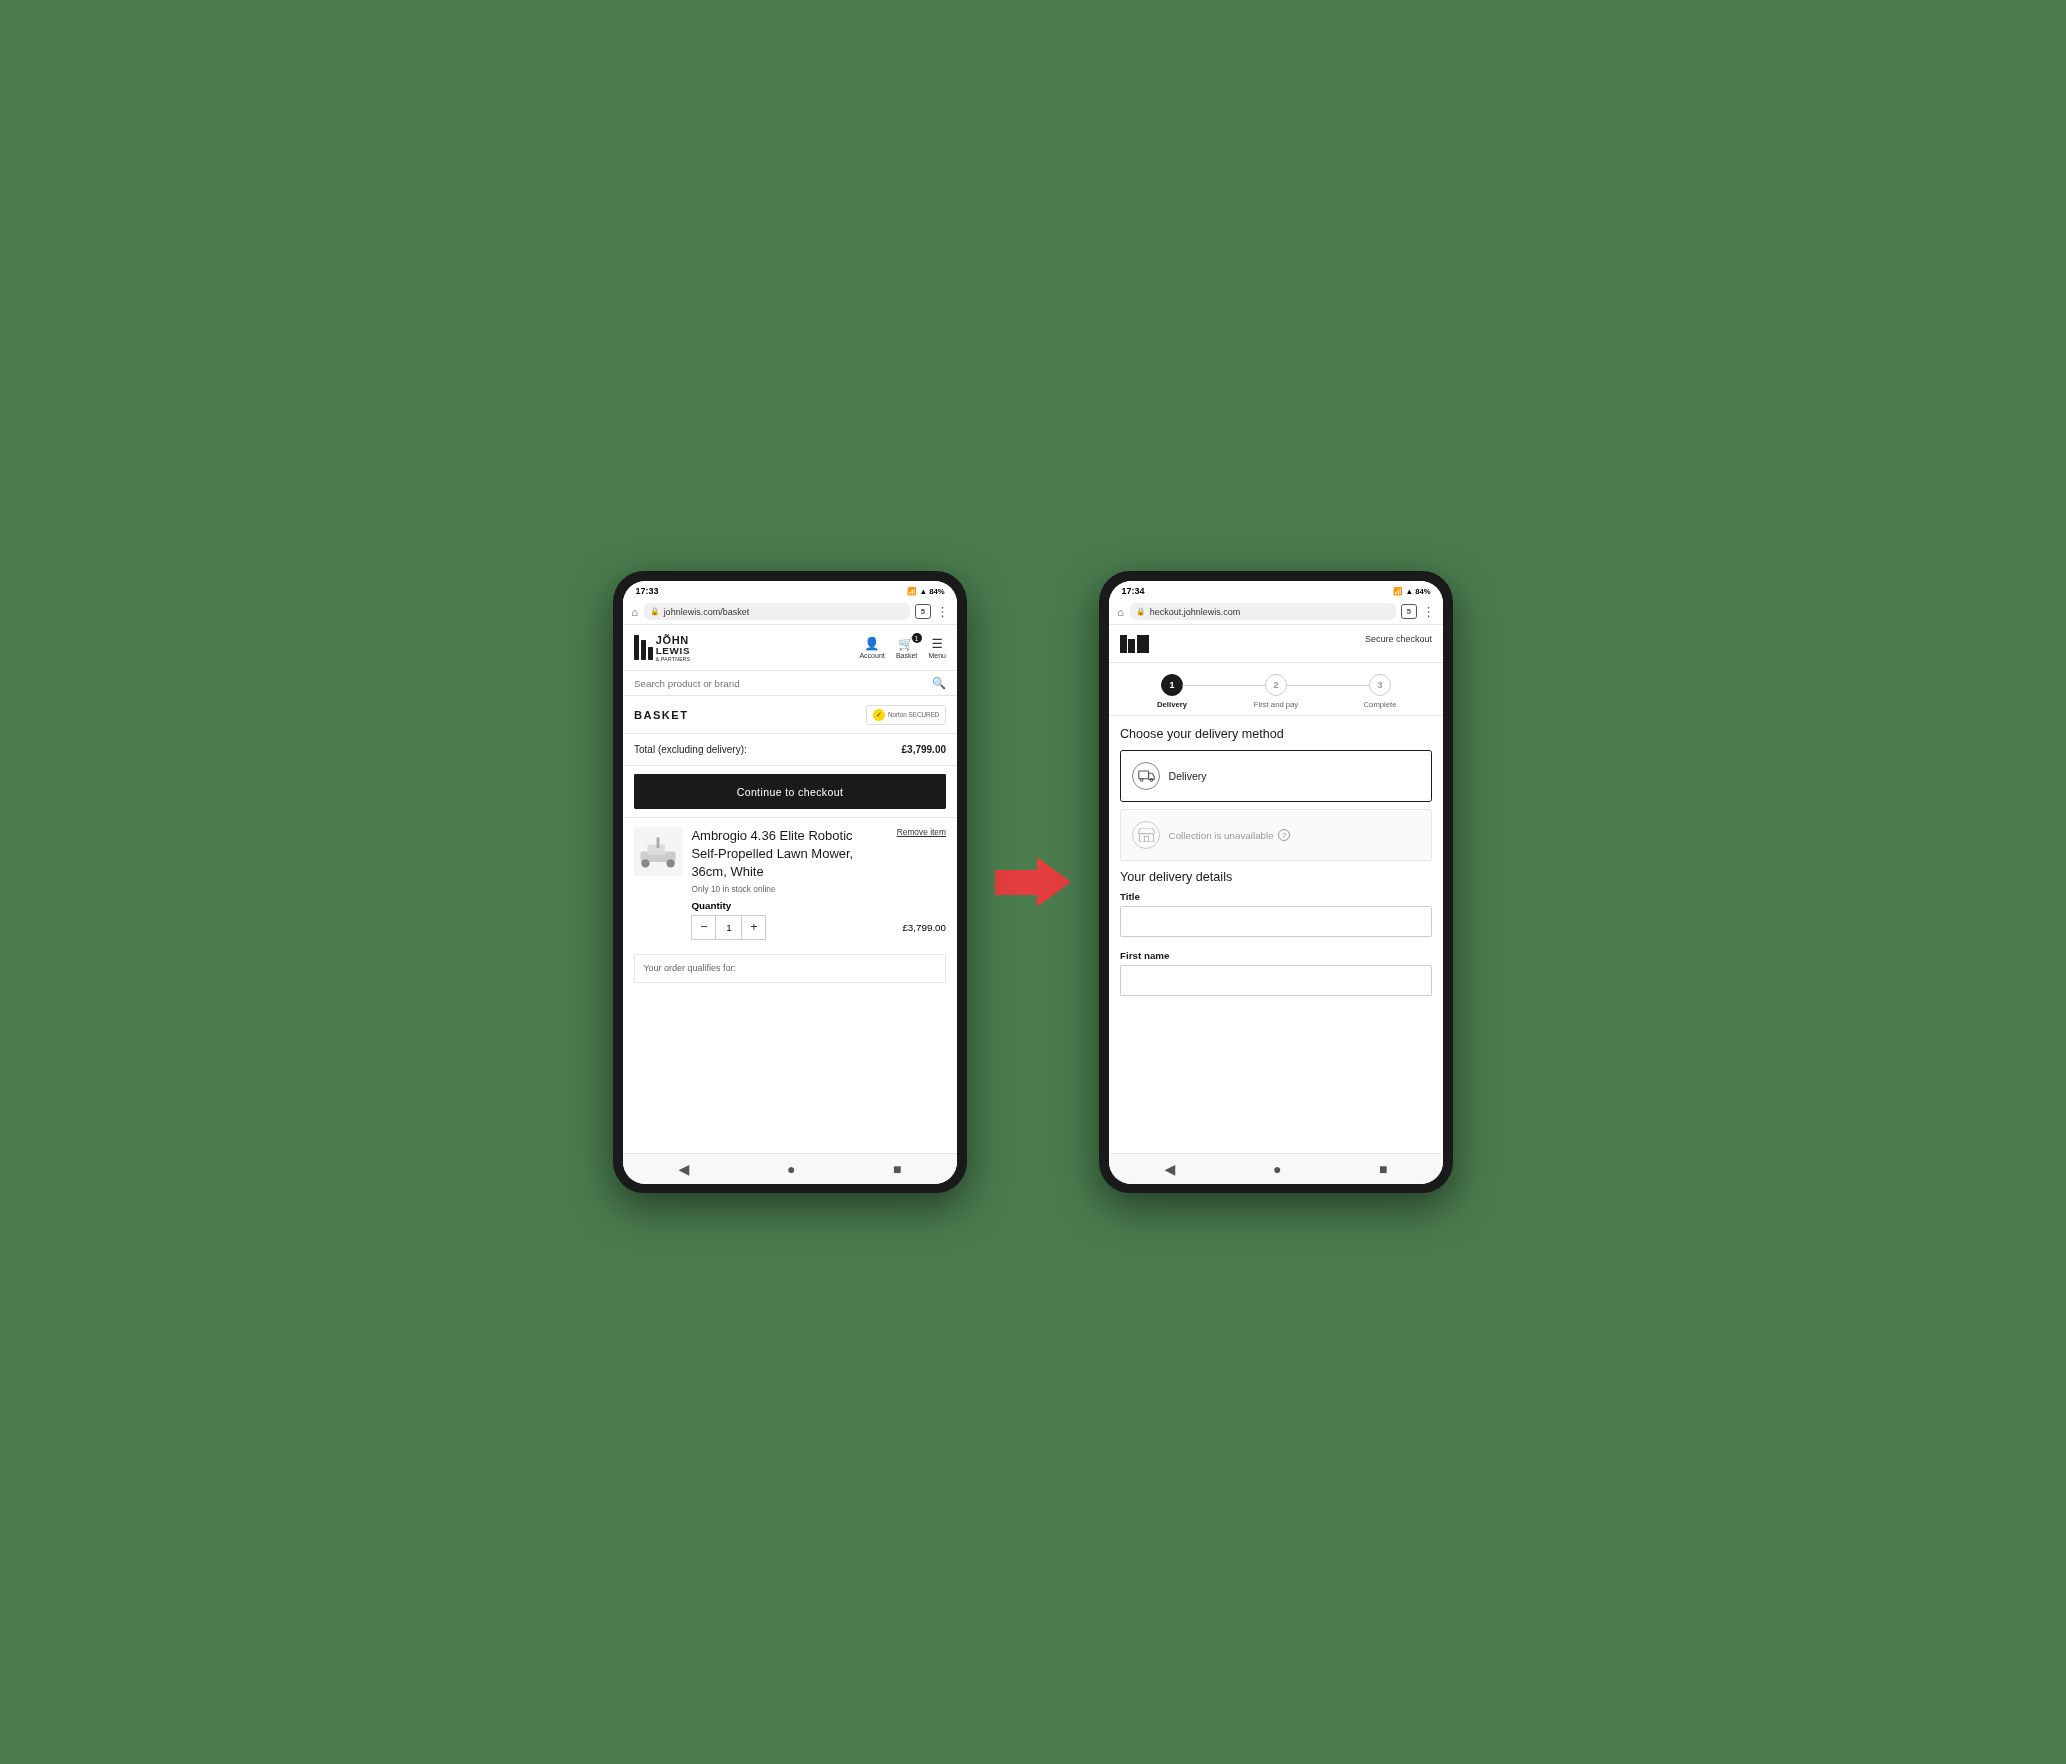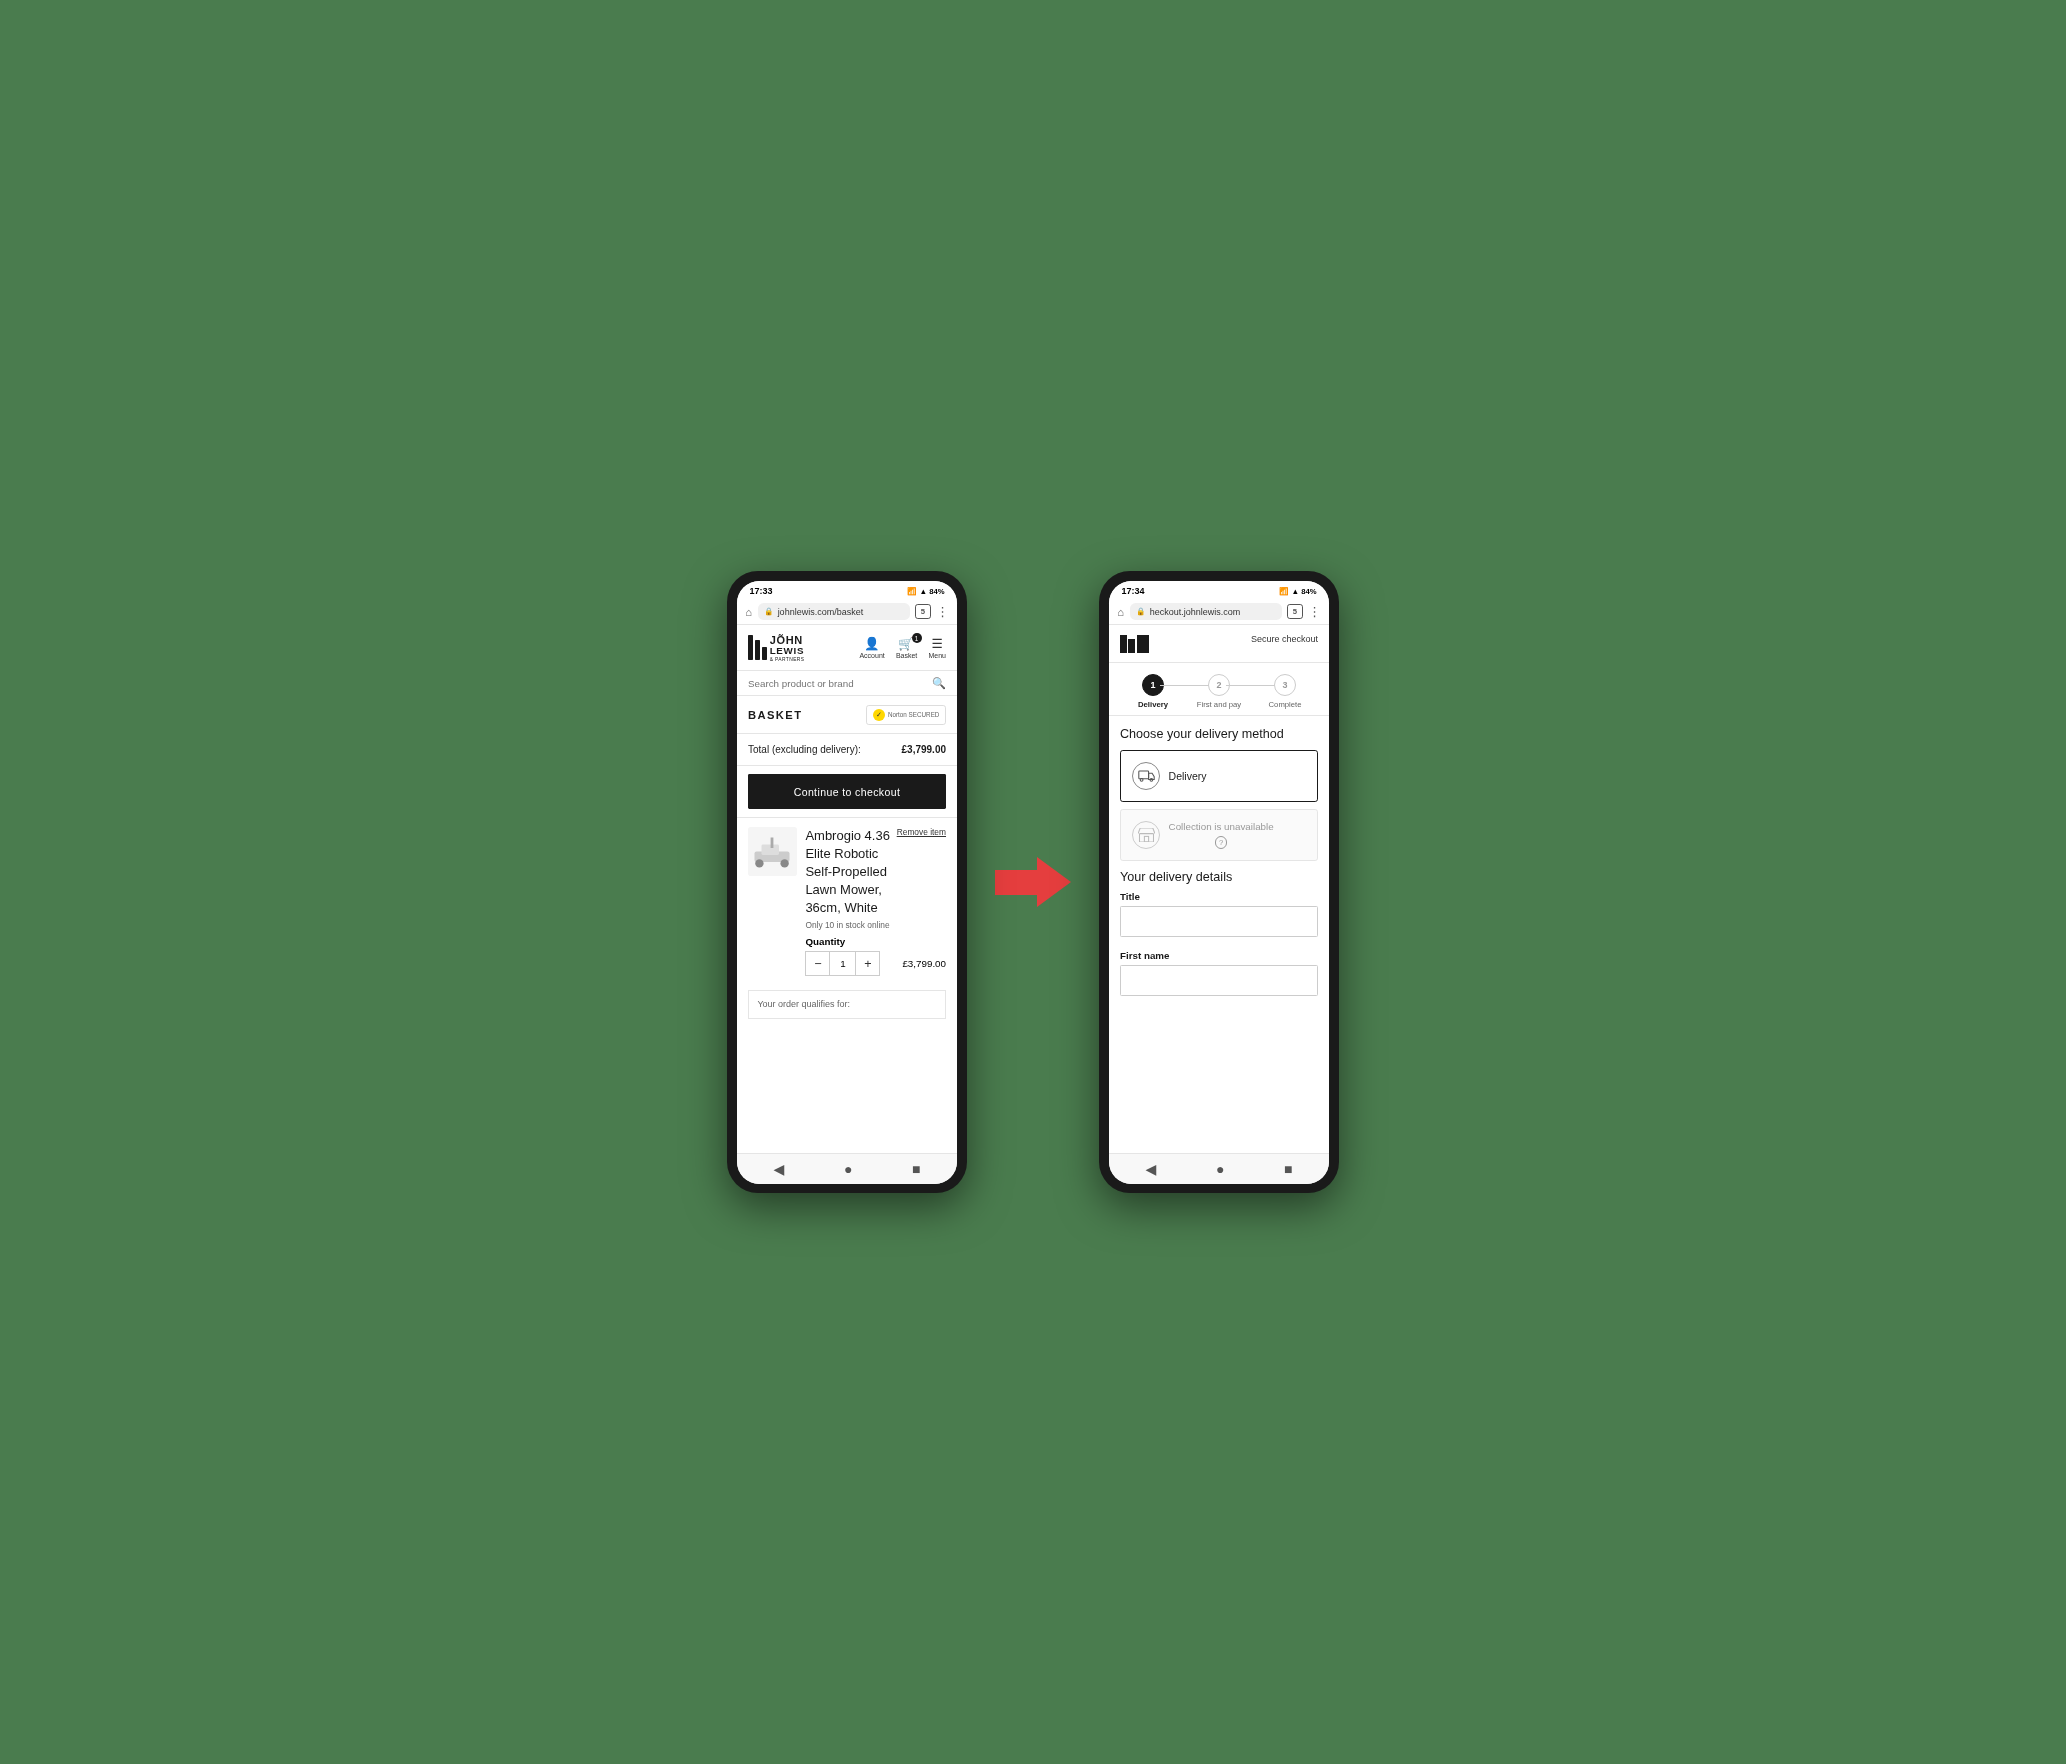--- a/index.html
+++ b/index.html
@@ -11,21 +11,21 @@
       min-height: 100vh;
       font-family: 'Arial', sans-serif;
       padding: 28px 14px;
     }
     .scene {
       display: flex;
       align-items: center;
       gap: 28px;
     }
     .phone {
-      width: 240px;
+      width: 354px;
       background: #1a1a1a;
       border-radius: 31px;
       padding: 9.8px;
       box-shadow: 0 14px 42px rgba(0,0,0,0.5);
       position: relative;
     }
     .phone-inner {
       background: white;
       border-radius: 22.4px;
       overflow: hidden;
@@ -362,21 +362,21 @@
     .delivery-icon {
       width: 28px; height: 28px;
       border: 1.1px solid #888;
       border-radius: 50%;
       display: flex; align-items: center; justify-content: center;
       font-size: 12.6px;
       color: #555;
       flex-shrink: 0;
     }
     .delivery-text { font-size: 10.5px; color: #1a1a1a; font-weight: 500; }
-    .unavailable-text { font-size: 9.8px; color: #999; display: flex; align-items: center; gap: 4.2px; flex-direction: column; }
+    .unavailable-text { font-size: 9.8px; color: #999; display: flex; align-items: center; gap: 4.2px; }
     .help-circle {
       width: 12.6px; height: 12.6px;
       border: 0.7px solid #999;
       border-radius: 50%;
       display: flex; align-items: center; justify-content: center;
       font-size: 7.7px; color: #999;
     }
     .your-details-title { font-size: 12.6px; color: #1a1a1a; margin: 8.4px 0 7px; }
     .form-label { font-size: 9.8px; font-weight: 700; color: #1a1a1a; margin-bottom: 4.2px; }
     .form-input {

